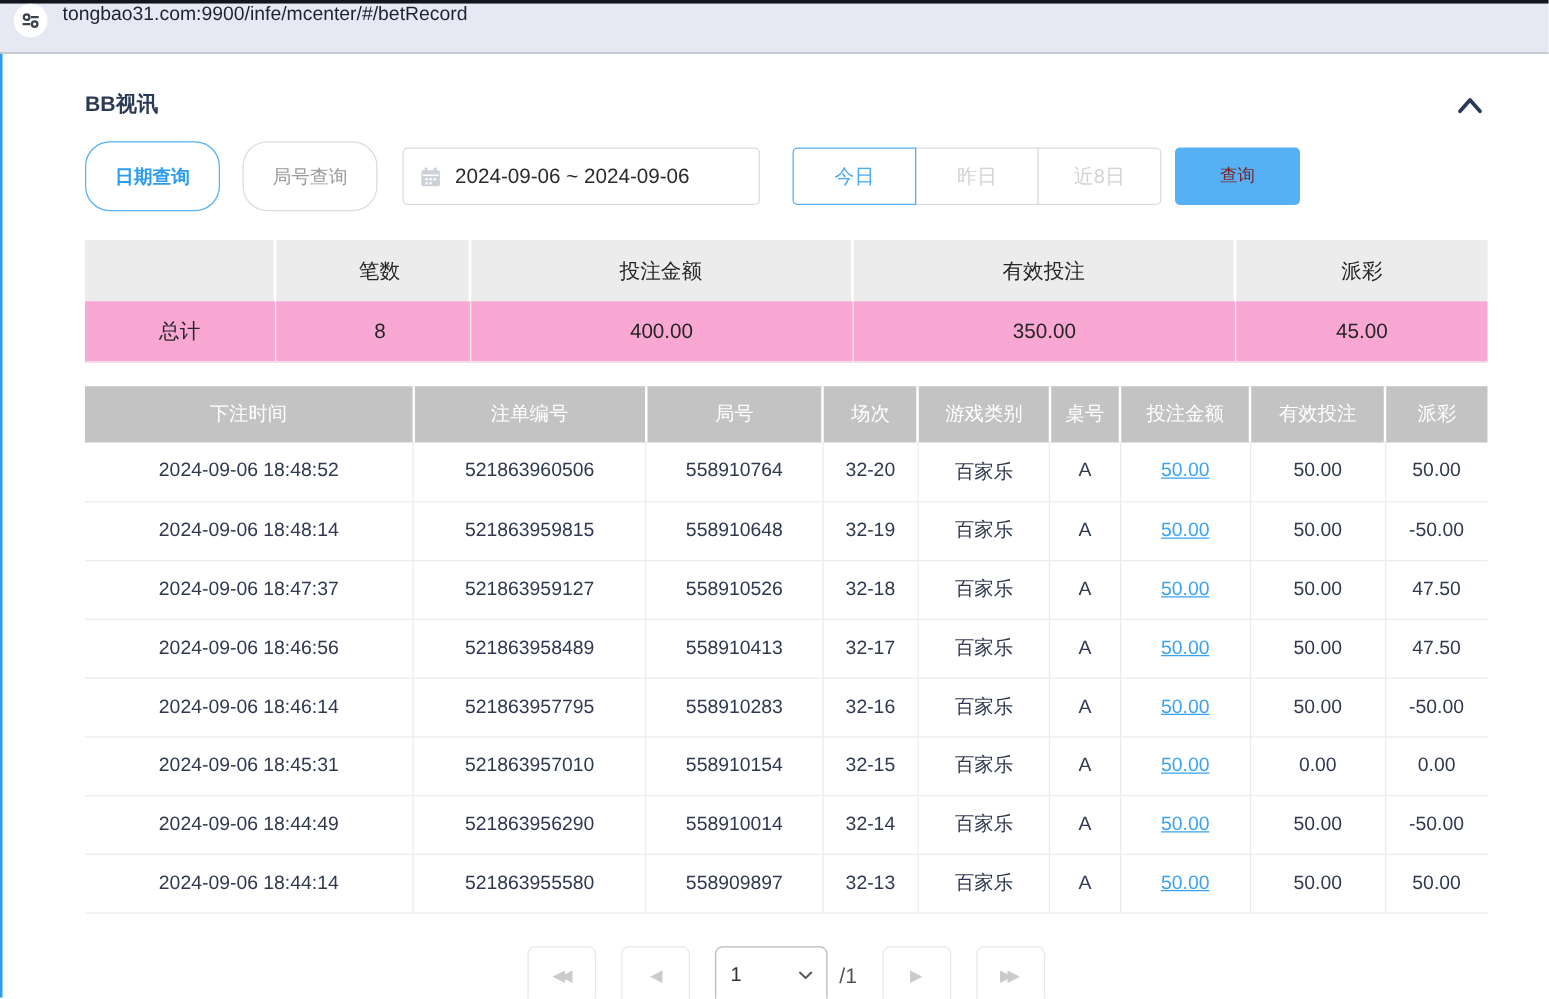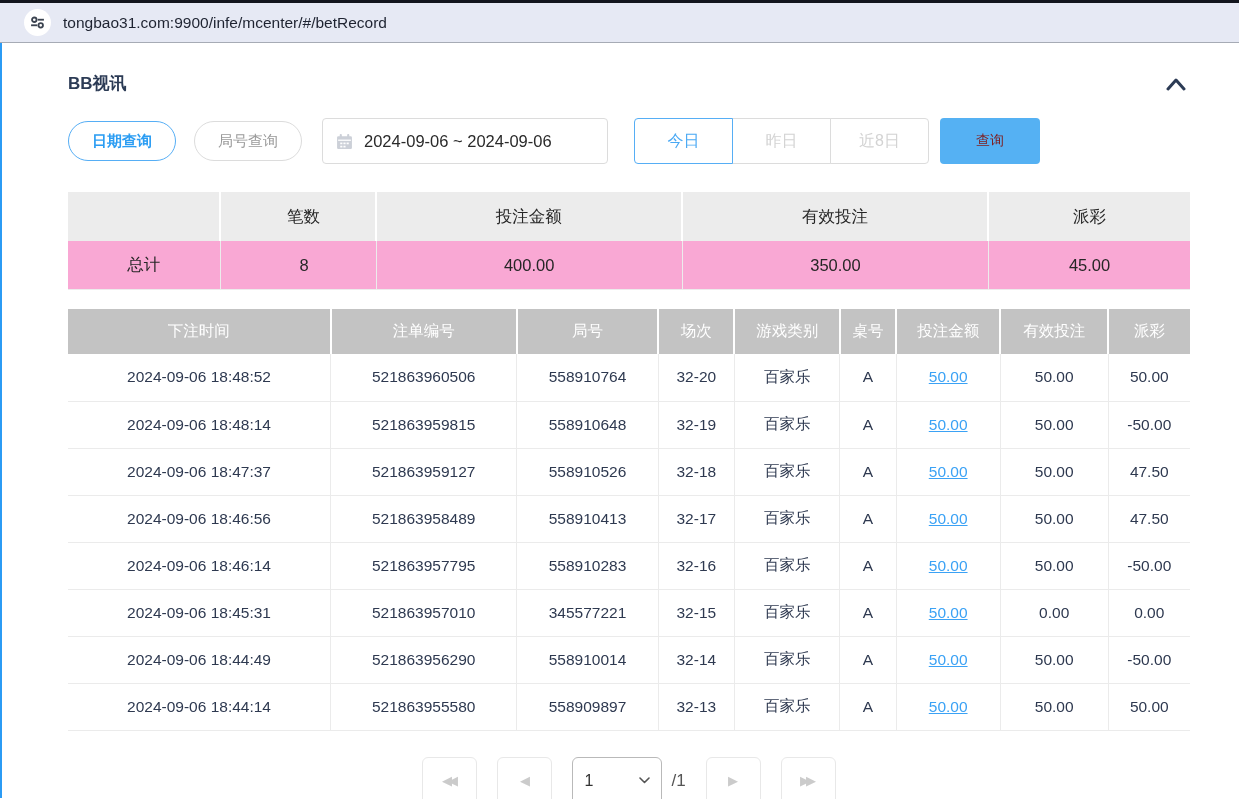--- a/index.html
+++ b/index.html
@@ -2,35 +2,35 @@
 <html><head>
 <meta charset="utf-8">
 <style>
   * { margin:0; padding:0; box-sizing:border-box; }
   html,body { width:1239px; height:799px; overflow:hidden; }
   body { font-family:"Liberation Sans","DejaVu Sans",sans-serif; background:#fff; }
 
   
   .top-strip { height:3px; background:#12151d; }
   .url-bar { height:40px; background:#e6e9f4; border-bottom:1px solid #a6abb5;
-             display:flex; align-items:center; padding:0 24px; gap:12px; cursor:text; }
+             display:flex; padding:0 11px; gap:12px; cursor:text; }
   .site-icon-circle { width:27px; height:27px; border-radius:50%; background:#fff;
              display:flex; align-items:center; justify-content:center; flex:0 0 auto; }
   .url-text { font-size:15.5px; color:#1e2331; }
 
   
   .page { height:755px; border-left:2px solid #2b9bf4; padding:0 49px 0 66px; background:#fff; }
 
   .panel-header { display:flex; justify-content:space-between; align-items:center; padding-top:28px; }
   .panel-title { font-size:17px; line-height:26px; font-weight:bold; color:#2c3b55; }
   .collapse-btn { cursor:pointer; display:flex; align-items:center; padding:2px; }
 
   
   .filter-row { display:flex; align-items:center; margin-top:21px; height:46px; }
-  .pill { height:40px; border-radius:20px; padding:0 23px; background:#fff; display:flex;
+  .pill { height:56px; border-radius:20px; padding:0 23px; background:#fff; display:flex;
           align-items:center; font-size:15px; cursor:pointer; }
   .pill.active { border:1px solid #56aef5; color:#2b9df3; font-weight:bold; }
   .pill.inactive { border:1px solid #dcdcdc; color:#999; margin-left:18px; }
   .date-box { margin-left:20px; width:286px; height:46px; border:1px solid #dcdcdc; border-radius:4px;
           display:flex; align-items:center; padding:15px 13px; gap:11px; font-size:16.5px; color:#2a2a2a; cursor:pointer; }
   .seg-group { margin-left:26px; display:flex; height:46px; }
   .seg { width:99px; height:46px; background:#fff; border:1px solid #dcdcdc; display:flex; align-items:center;
           justify-content:center; font-size:16px; color:#d3d3d3; margin-left:-1px; cursor:pointer; }
   .seg:first-child { border-radius:4px 0 0 4px; margin-left:0; }
   .seg:last-child { border-radius:0 4px 4px 0; }
@@ -218,21 +218,21 @@
       <td>32-16</td>
       <td>百家乐</td>
       <td>A</td>
       <td><a class="amt-link">50.00</a></td>
       <td>50.00</td>
       <td class="neg">-50.00</td>
     </tr>
         <tr>
       <td>2024-09-06 18:45:31</td>
       <td>521863957010</td>
-      <td>345577221</td>
+      <td>558910154</td>
       <td>32-15</td>
       <td>百家乐</td>
       <td>A</td>
       <td><a class="amt-link">50.00</a></td>
       <td>0.00</td>
       <td>0.00</td>
     </tr>
         <tr>
       <td>2024-09-06 18:44:49</td>
       <td>521863956290</td>

